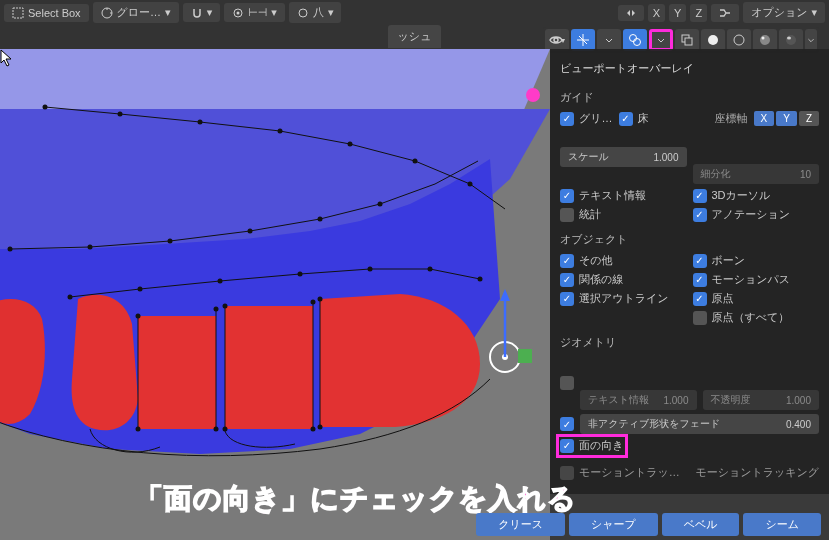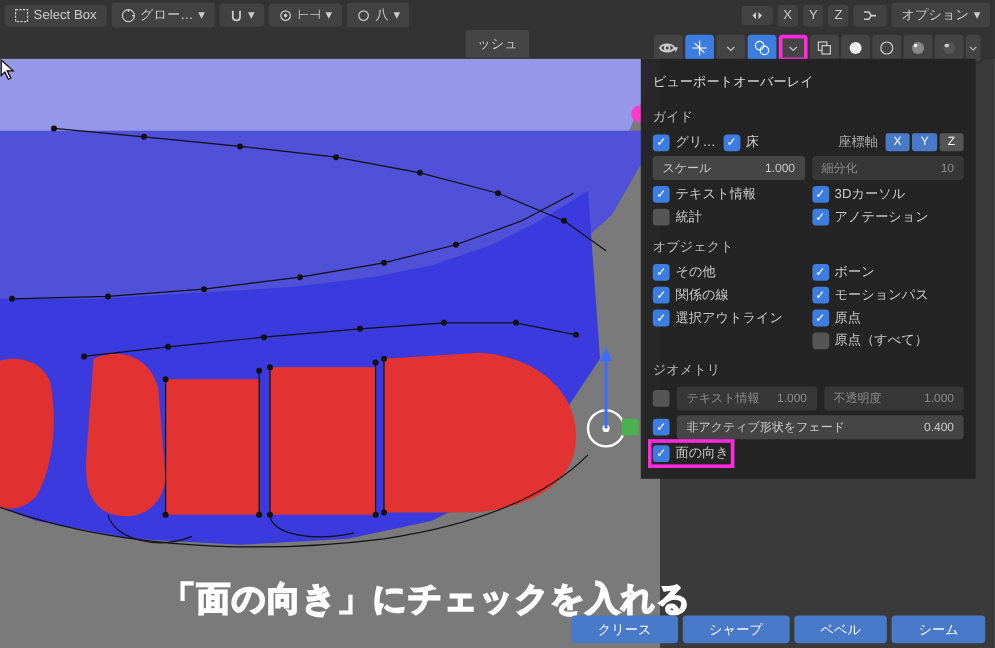--- a/index.html
+++ b/index.html
@@ -62,21 +62,21 @@
     top: 49px; left: 0;
     width: 550px; height: 491px;
     background: #7a7a7a;
     overflow: hidden;
   }
   .viewport svg { position: absolute; top: 0; left: 0; }
 
   
   .panel {
     position: absolute;
-    top: 49px; right: 16px;
+    top: 49px; right: 0;
     width: 279px;
     background: rgba(35,35,35,0.95);
     padding: 8px 10px 10px 10px;
   }
   .panel-title {
     font-size: 11px;
     color: #ddd;
     margin-bottom: 10px;
     padding: 4px 0;
   }
@@ -126,21 +126,21 @@
     background: #454545;
     padding: 3px 8px;
     border-radius: 3px;
     font-size: 10px;
     color: #ccc;
     display: flex;
     justify-content: space-between;
     align-items: center;
     flex: 1;
   }
-  .field.dim { opacity: 0.6; }
+  .field.dim { opacity: 0.6; margin-top: 34px; }
 
   .highlight-box {
     border: 3px solid #ff2bdc;
     position: absolute;
     pointer-events: none;
   }
 
   .caption {
     position: absolute;
     bottom: 22px;
@@ -508,20 +508,27 @@
       </div>
   </div>
   <div class="row" style="position:relative">
     <label class="chk">
         <span class="chkbox on">✓</span>
         <span>面の向き</span>
       </label>
     <div class="highlight-box" style="top:-4px;left:-4px;width:72px;height:24px"></div>
   </div>
 
+  <div class="row" style="margin-top:12px">
+    <label class="chk" style="flex:1;opacity:.7">
+        <span class="chkbox off"></span>
+        <span>モーショントラッ…</span>
+      </label>
+    <span style="flex:1;opacity:.7;text-align:right">モーショントラッキング</span>
+  </div>
 </div>
 
 <div class="caption">「面の向き」にチェックを入れる</div>
 
 <div class="bottom-buttons">
   <div class="btn">クリース</div>
   <div class="btn">シャープ</div>
   <div class="btn">ベベル</div>
   <div class="btn">シーム</div>
 </div>

